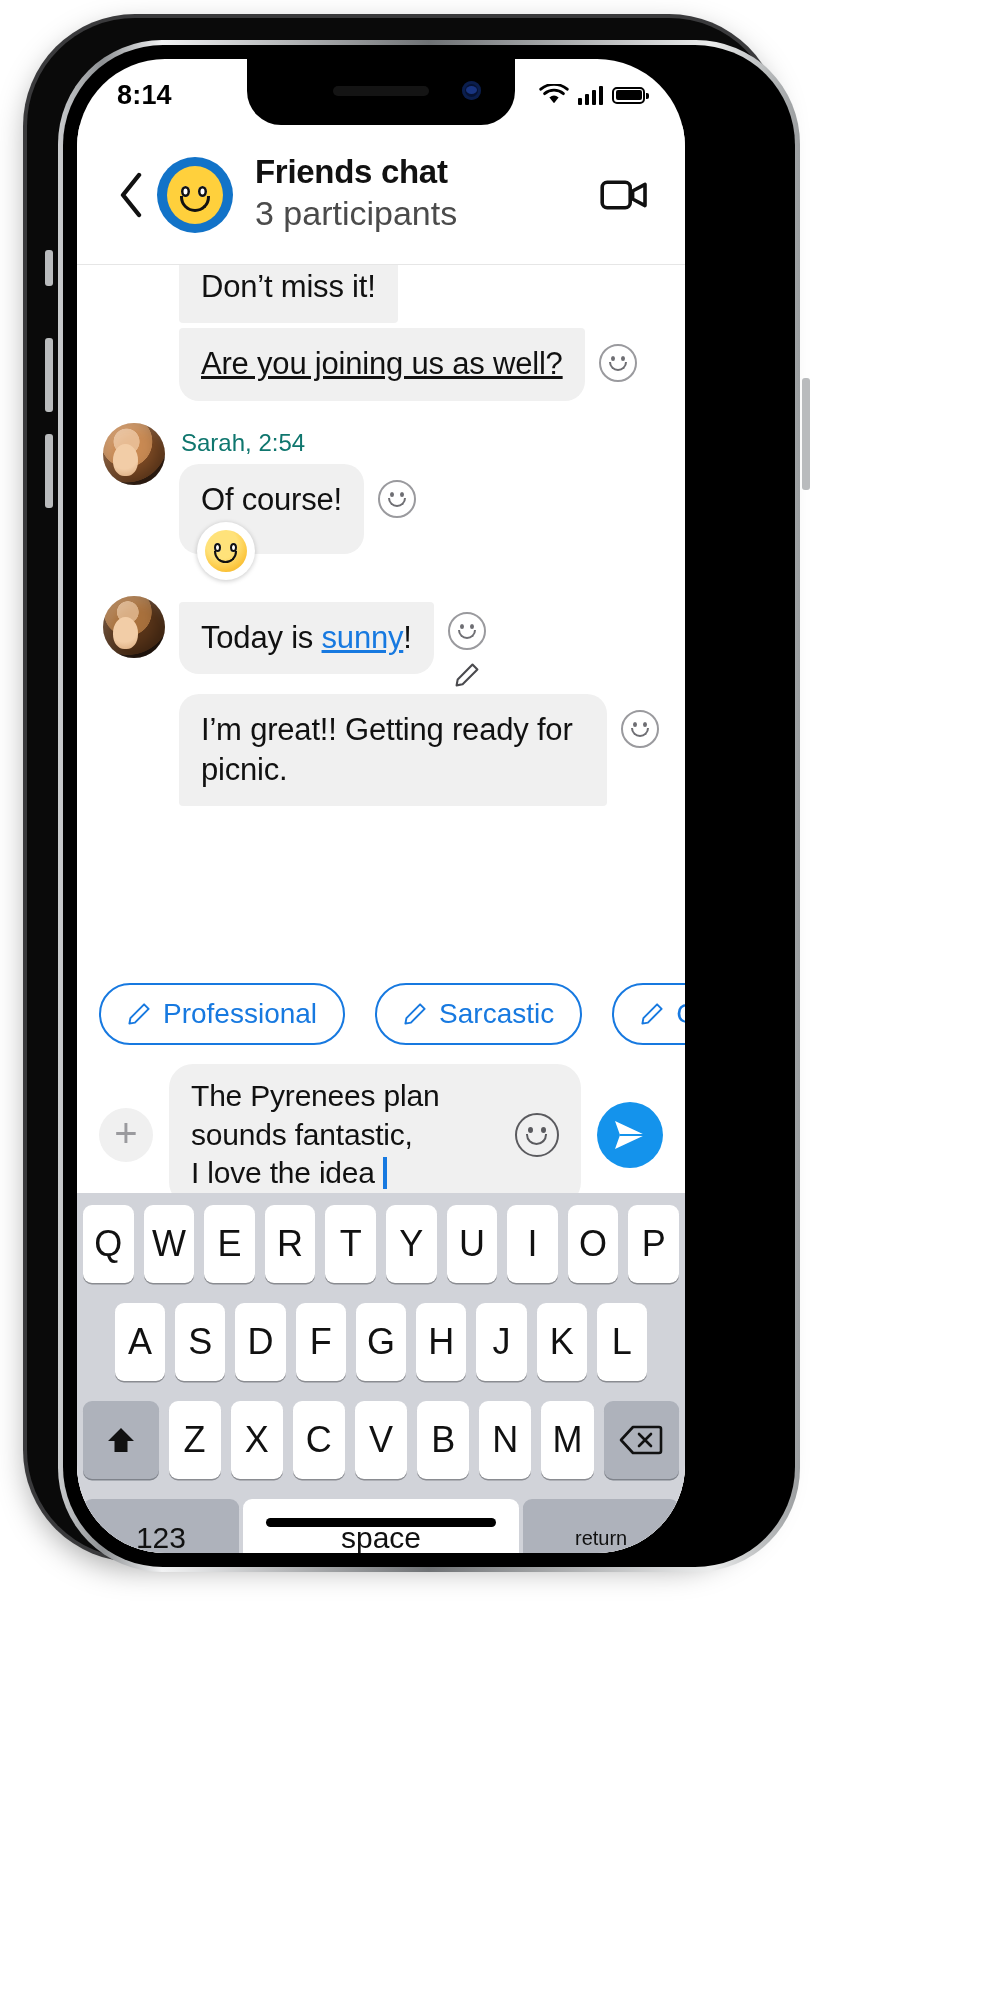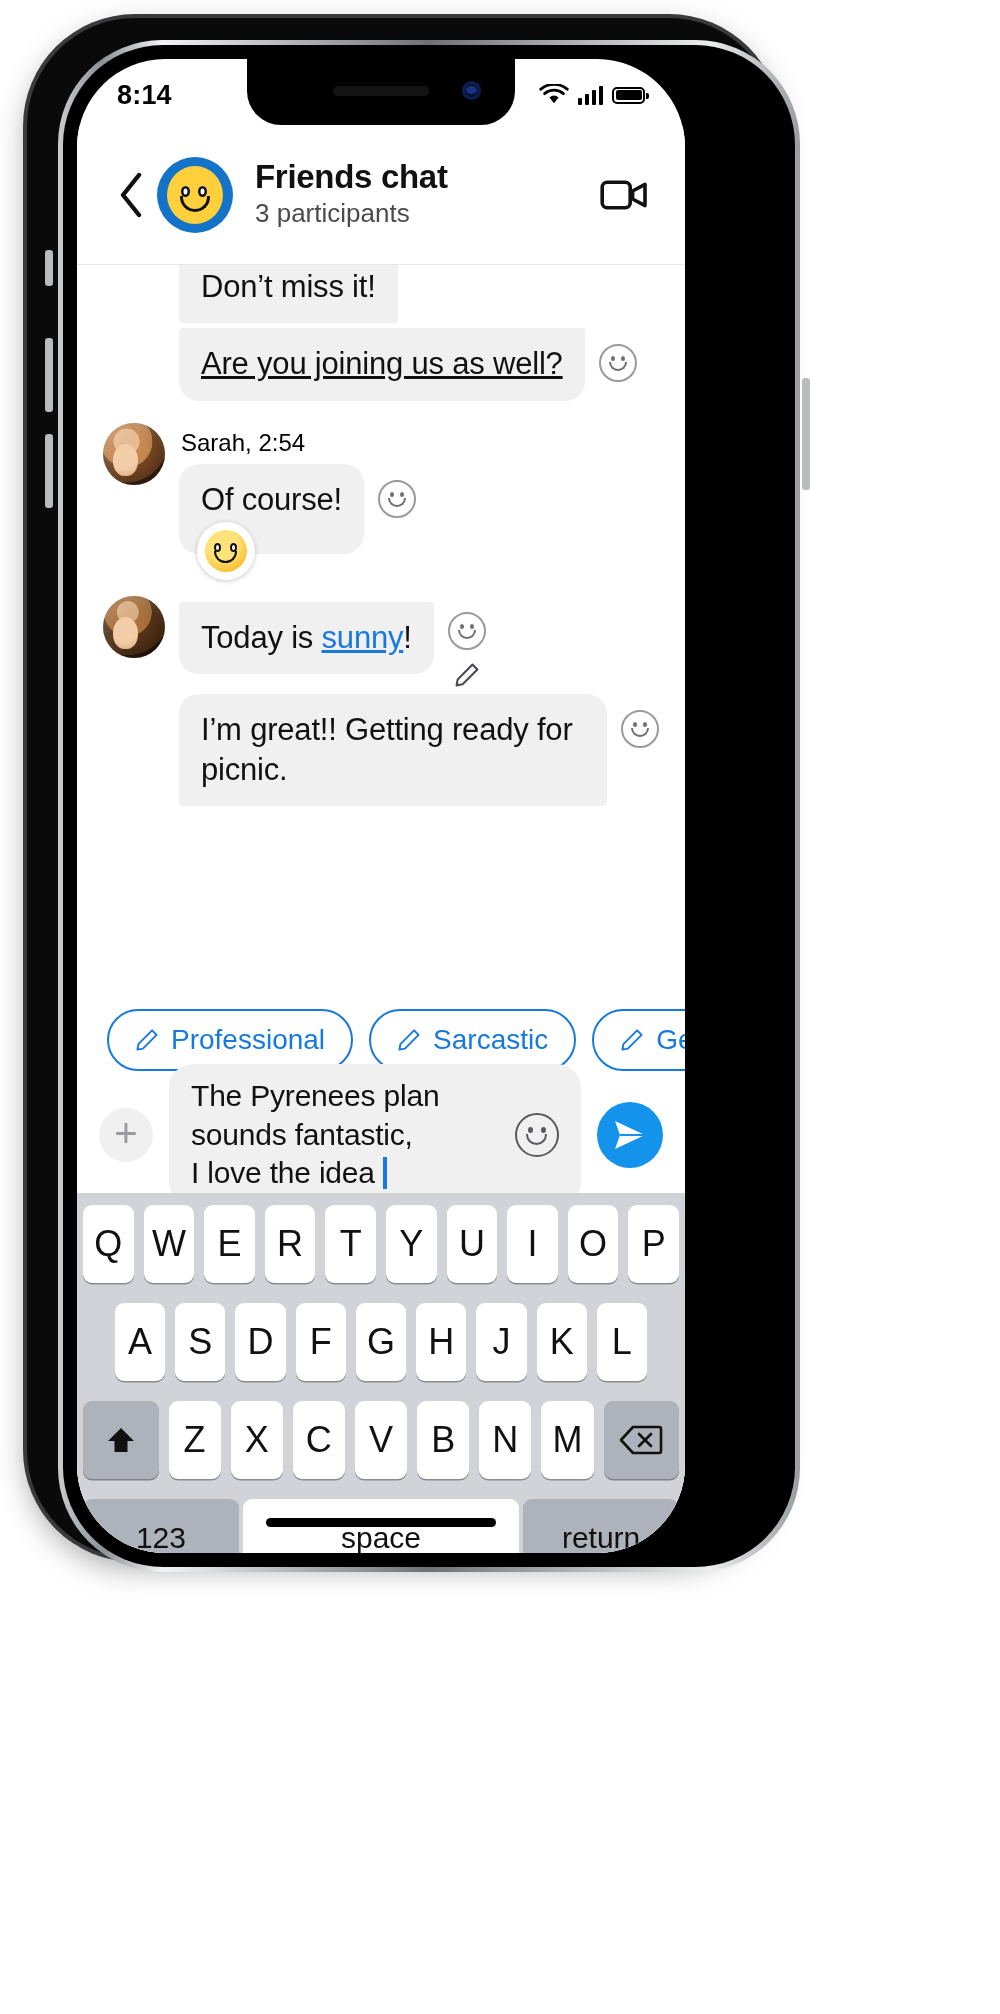--- a/index.html
+++ b/index.html
@@ -112,21 +112,21 @@
   }
   .avatar-face .eye.l{ left:14px; }
   .avatar-face .eye.r{ left:31px; }
   .avatar-face .mouth{
     position:absolute; left:13px; top:30px; width:30px; height:16px;
     border:3px solid #111; border-top:0;
     border-bottom-left-radius:22px; border-bottom-right-radius:22px;
   }
   .header-text{ margin-left:22px; flex:1 1 auto; min-width:0; }
   .header-title{ font-size:33px; font-weight:700; color:#111; line-height:1.08; letter-spacing:-.3px;}
-  .header-sub{ font-size:26px; color:#4b4b4b; line-height:1.22; margin-top:3px; }
+  .header-sub{ font-size:34px; color:#4b4b4b; line-height:1.22; margin-top:3px; }
   .video-btn{
     width:54px; height:44px; display:flex; align-items:center; justify-content:center;
     cursor:pointer; flex:0 0 auto;
   }
 
   
   .messages{
     position:absolute; left:0; top:206px; width:100%; bottom:0;
     background:#fff; padding:0 0 0 0; overflow:hidden;
   }
@@ -140,21 +140,21 @@
   .msg-avatar::after{
     content:""; position:absolute; left:16%; top:34%; width:40%; height:52%;
     border-radius:50% 50% 45% 45%;
     background:radial-gradient(circle at 45% 35%, #f2cda7 0 55%, #d8a87c 100%);
     filter:blur(.4px);
   }
   .msg-avatar.dark{
     background:radial-gradient(circle at 40% 26%, #d9ae84 0 18%, #a9713d 19% 40%, #5a3519 41% 72%, #2a1a10 73% 100%);
   }
   .msg-col{ flex:1 1 auto; min-width:0; }
-  .msg-meta{ font-size:24px; color:#000000; margin:6px 0 7px 2px; }
+  .msg-meta{ font-size:24px; color:#0f766e; margin:6px 0 7px 2px; }
 
   .bubble-line{ display:flex; align-items:flex-start; }
   .bubble{
     background:#f0f0f0; color:#111;
     font-size:31px; line-height:1.30; letter-spacing:-.2px;
     padding:16px 22px; max-width:482px;
     display:inline-block; position:relative;
   }
   .bubble.r-top{ border-radius:20px 20px 4px 4px; }
   .bubble.r-bot{ border-radius:4px 4px 20px 20px; }
@@ -200,21 +200,21 @@
   .reaction-emoji .eye.r{ left:25px; }
   .reaction-emoji .mouth{
     position:absolute; left:9px; top:21px; width:23px; height:12px;
     border:2.5px solid #111; border-top:0;
     border-bottom-left-radius:18px; border-bottom-right-radius:18px;
   }
 
   
   .chips{
     position:absolute; left:0; right:0; top:718px; height:88px;
-    display:flex; align-items:flex-end; gap:16px; padding-left:30px; overflow:hidden;
+    display:flex; align-items:flex-start; gap:30px; padding-left:22px; overflow:hidden;
   }
   .chip{
     height:62px; border:2px solid #1779e0; border-radius:32px;
     display:flex; align-items:center; gap:12px; padding:0 26px;
     color:#1779e0; font-size:28px; white-space:nowrap; flex:0 0 auto;
     background:#fff; cursor:pointer;
   }
 
   
   .composer{
@@ -268,21 +268,21 @@
     height:78px; cursor:pointer; user-select:none;
   }
   .krow1 .key{ width:58px; }
   .krow2{ padding:0 32px; }
   .krow2 .key{ width:58px; }
   .krow3 .key{ width:58px; }
   .key.wide{ width:84px; background:#aeb2bb; box-shadow:0 1.5px 0 #7f838b; }
   .krow4{ gap:4px; }
   .key.num{ width:168px; background:#aeb2bb; box-shadow:0 1.5px 0 #7f838b; font-size:30px; }
   .key.space{ width:298px; font-size:30px; }
-  .key.ret{ width:168px; background:#aeb2bb; box-shadow:0 1.5px 0 #7f838b; font-size:30px; }
+  .key.ret{ width:168px; background:#aeb2bb; box-shadow:0 1.5px 0 #7f838b; font-size:20px; }
   .home-indicator{
     position:absolute; left:50%; transform:translateX(-50%); bottom:26px;
     width:230px; height:9px; border-radius:5px; background:#000;
   }
   .hidden-scroll{ overflow:hidden; }
 </style>
 </head>
 <body>
 
 <div class="stage">

